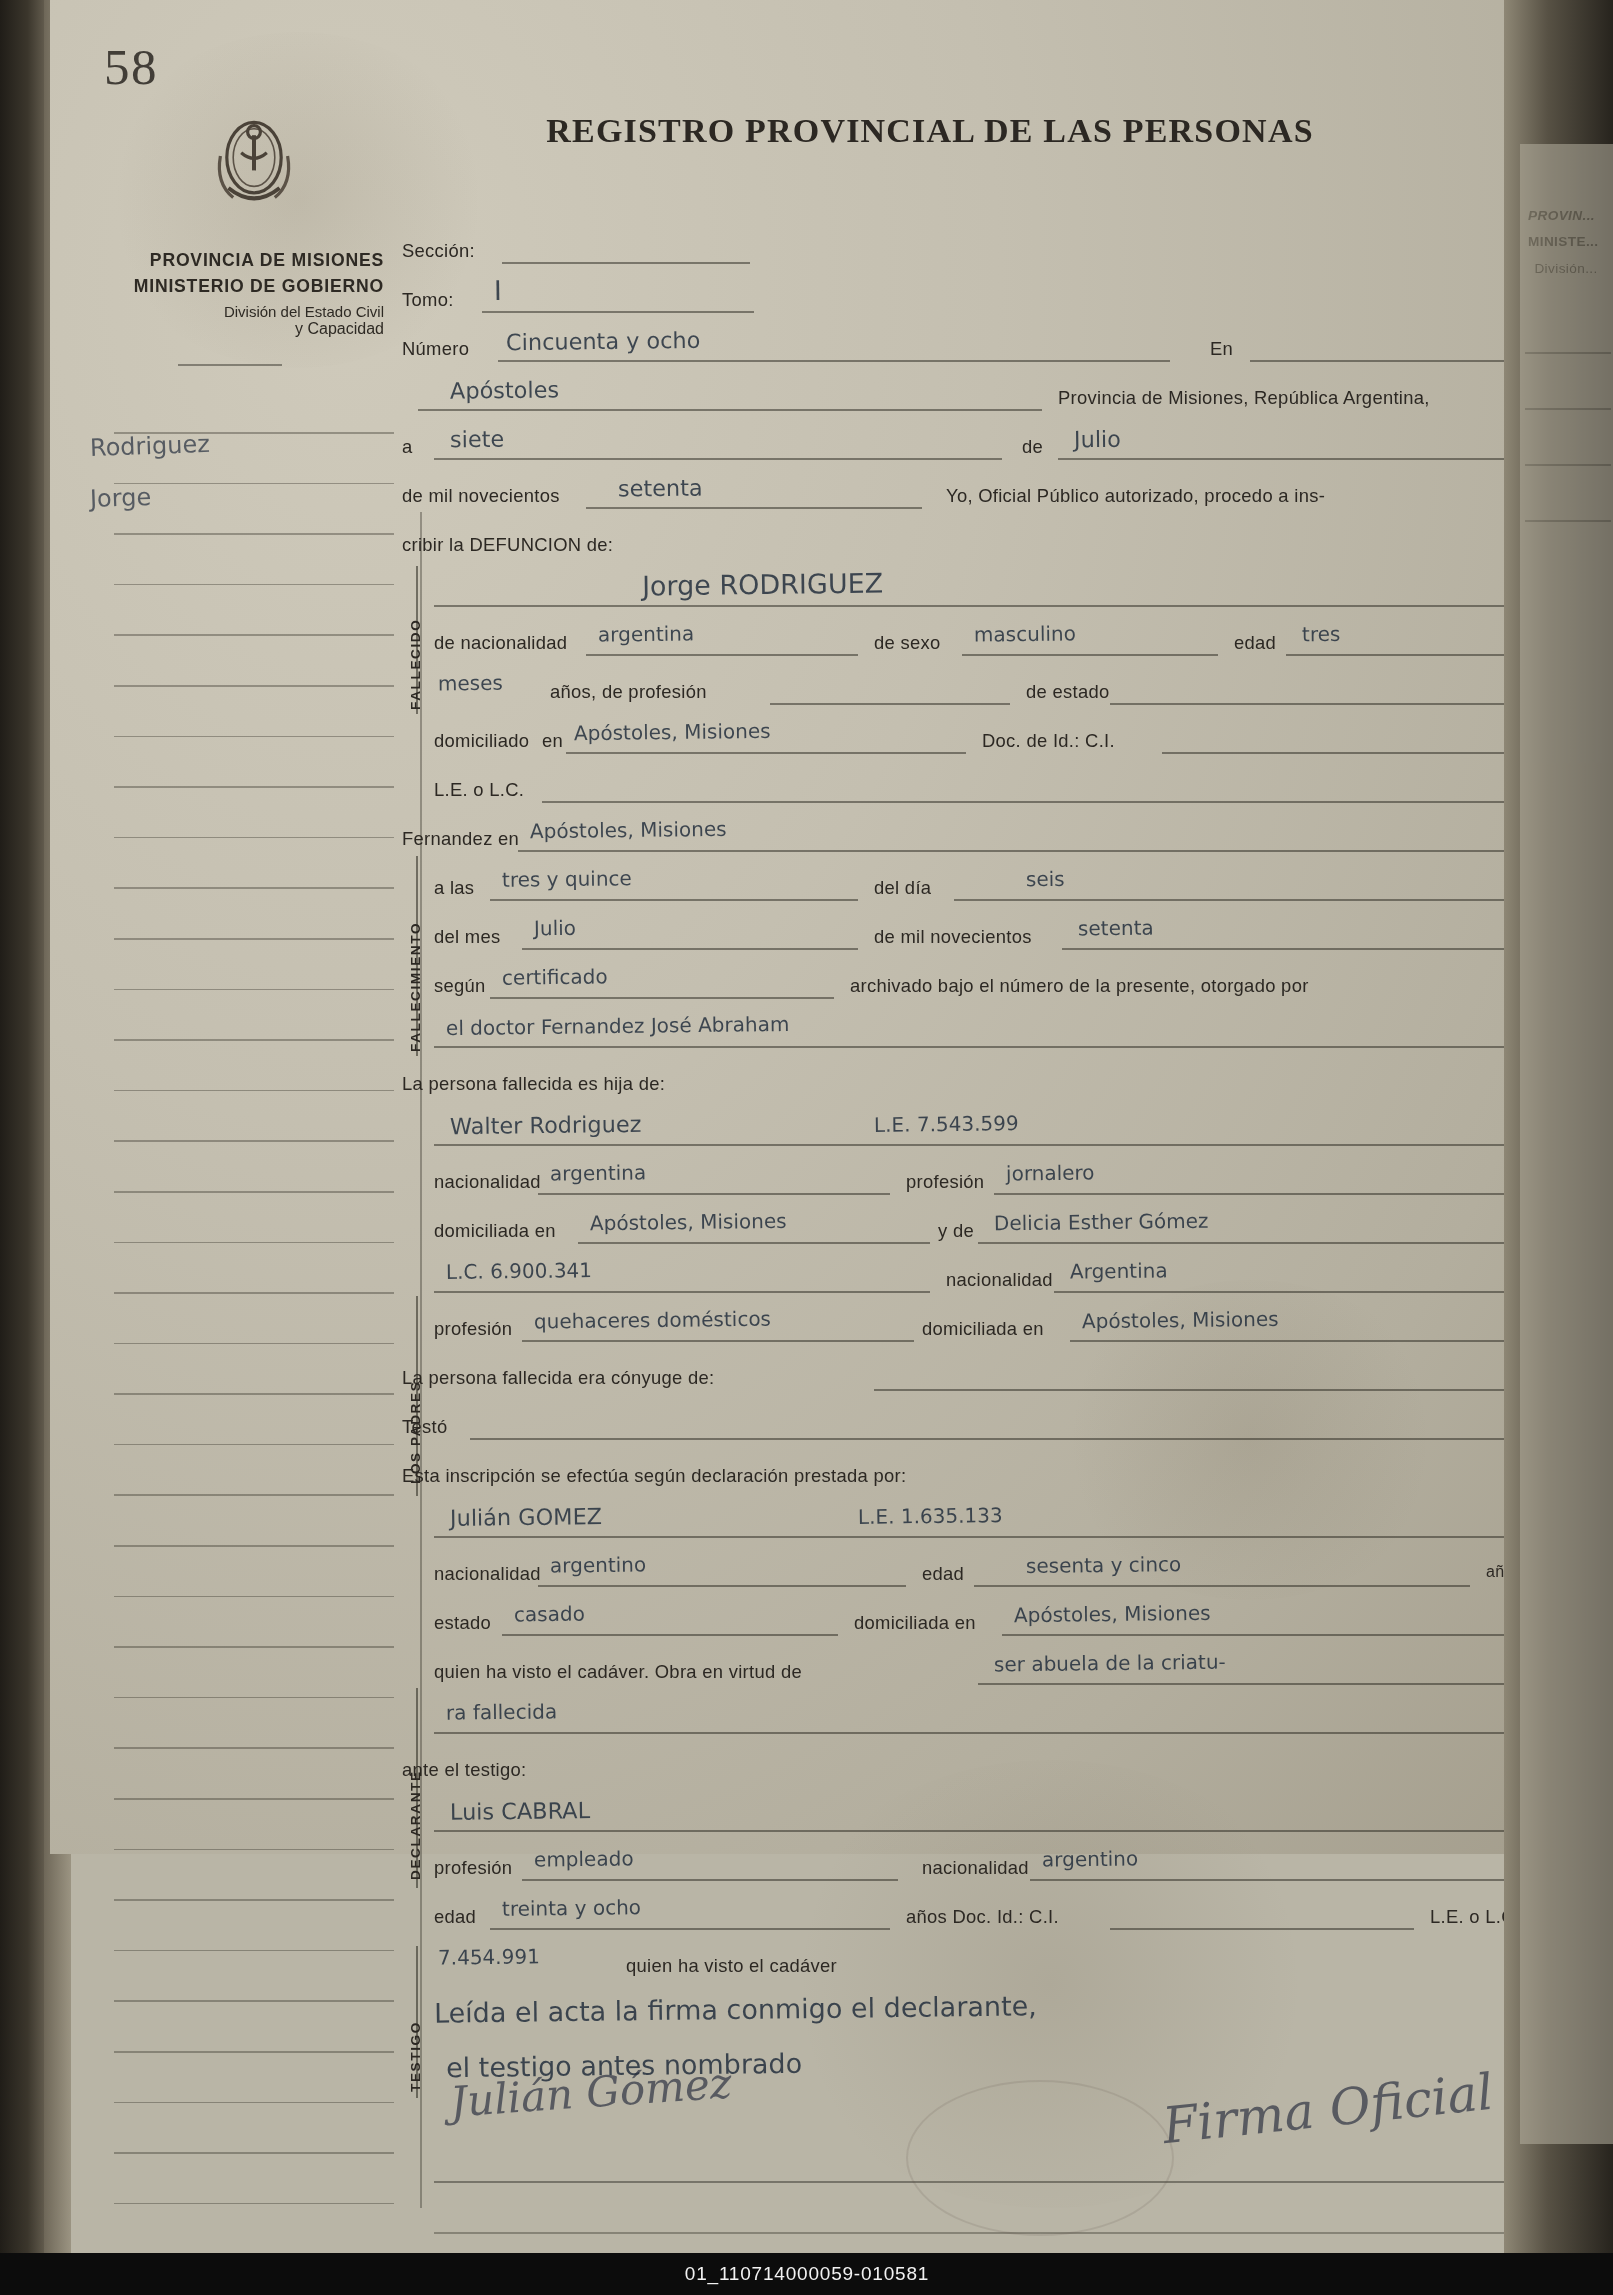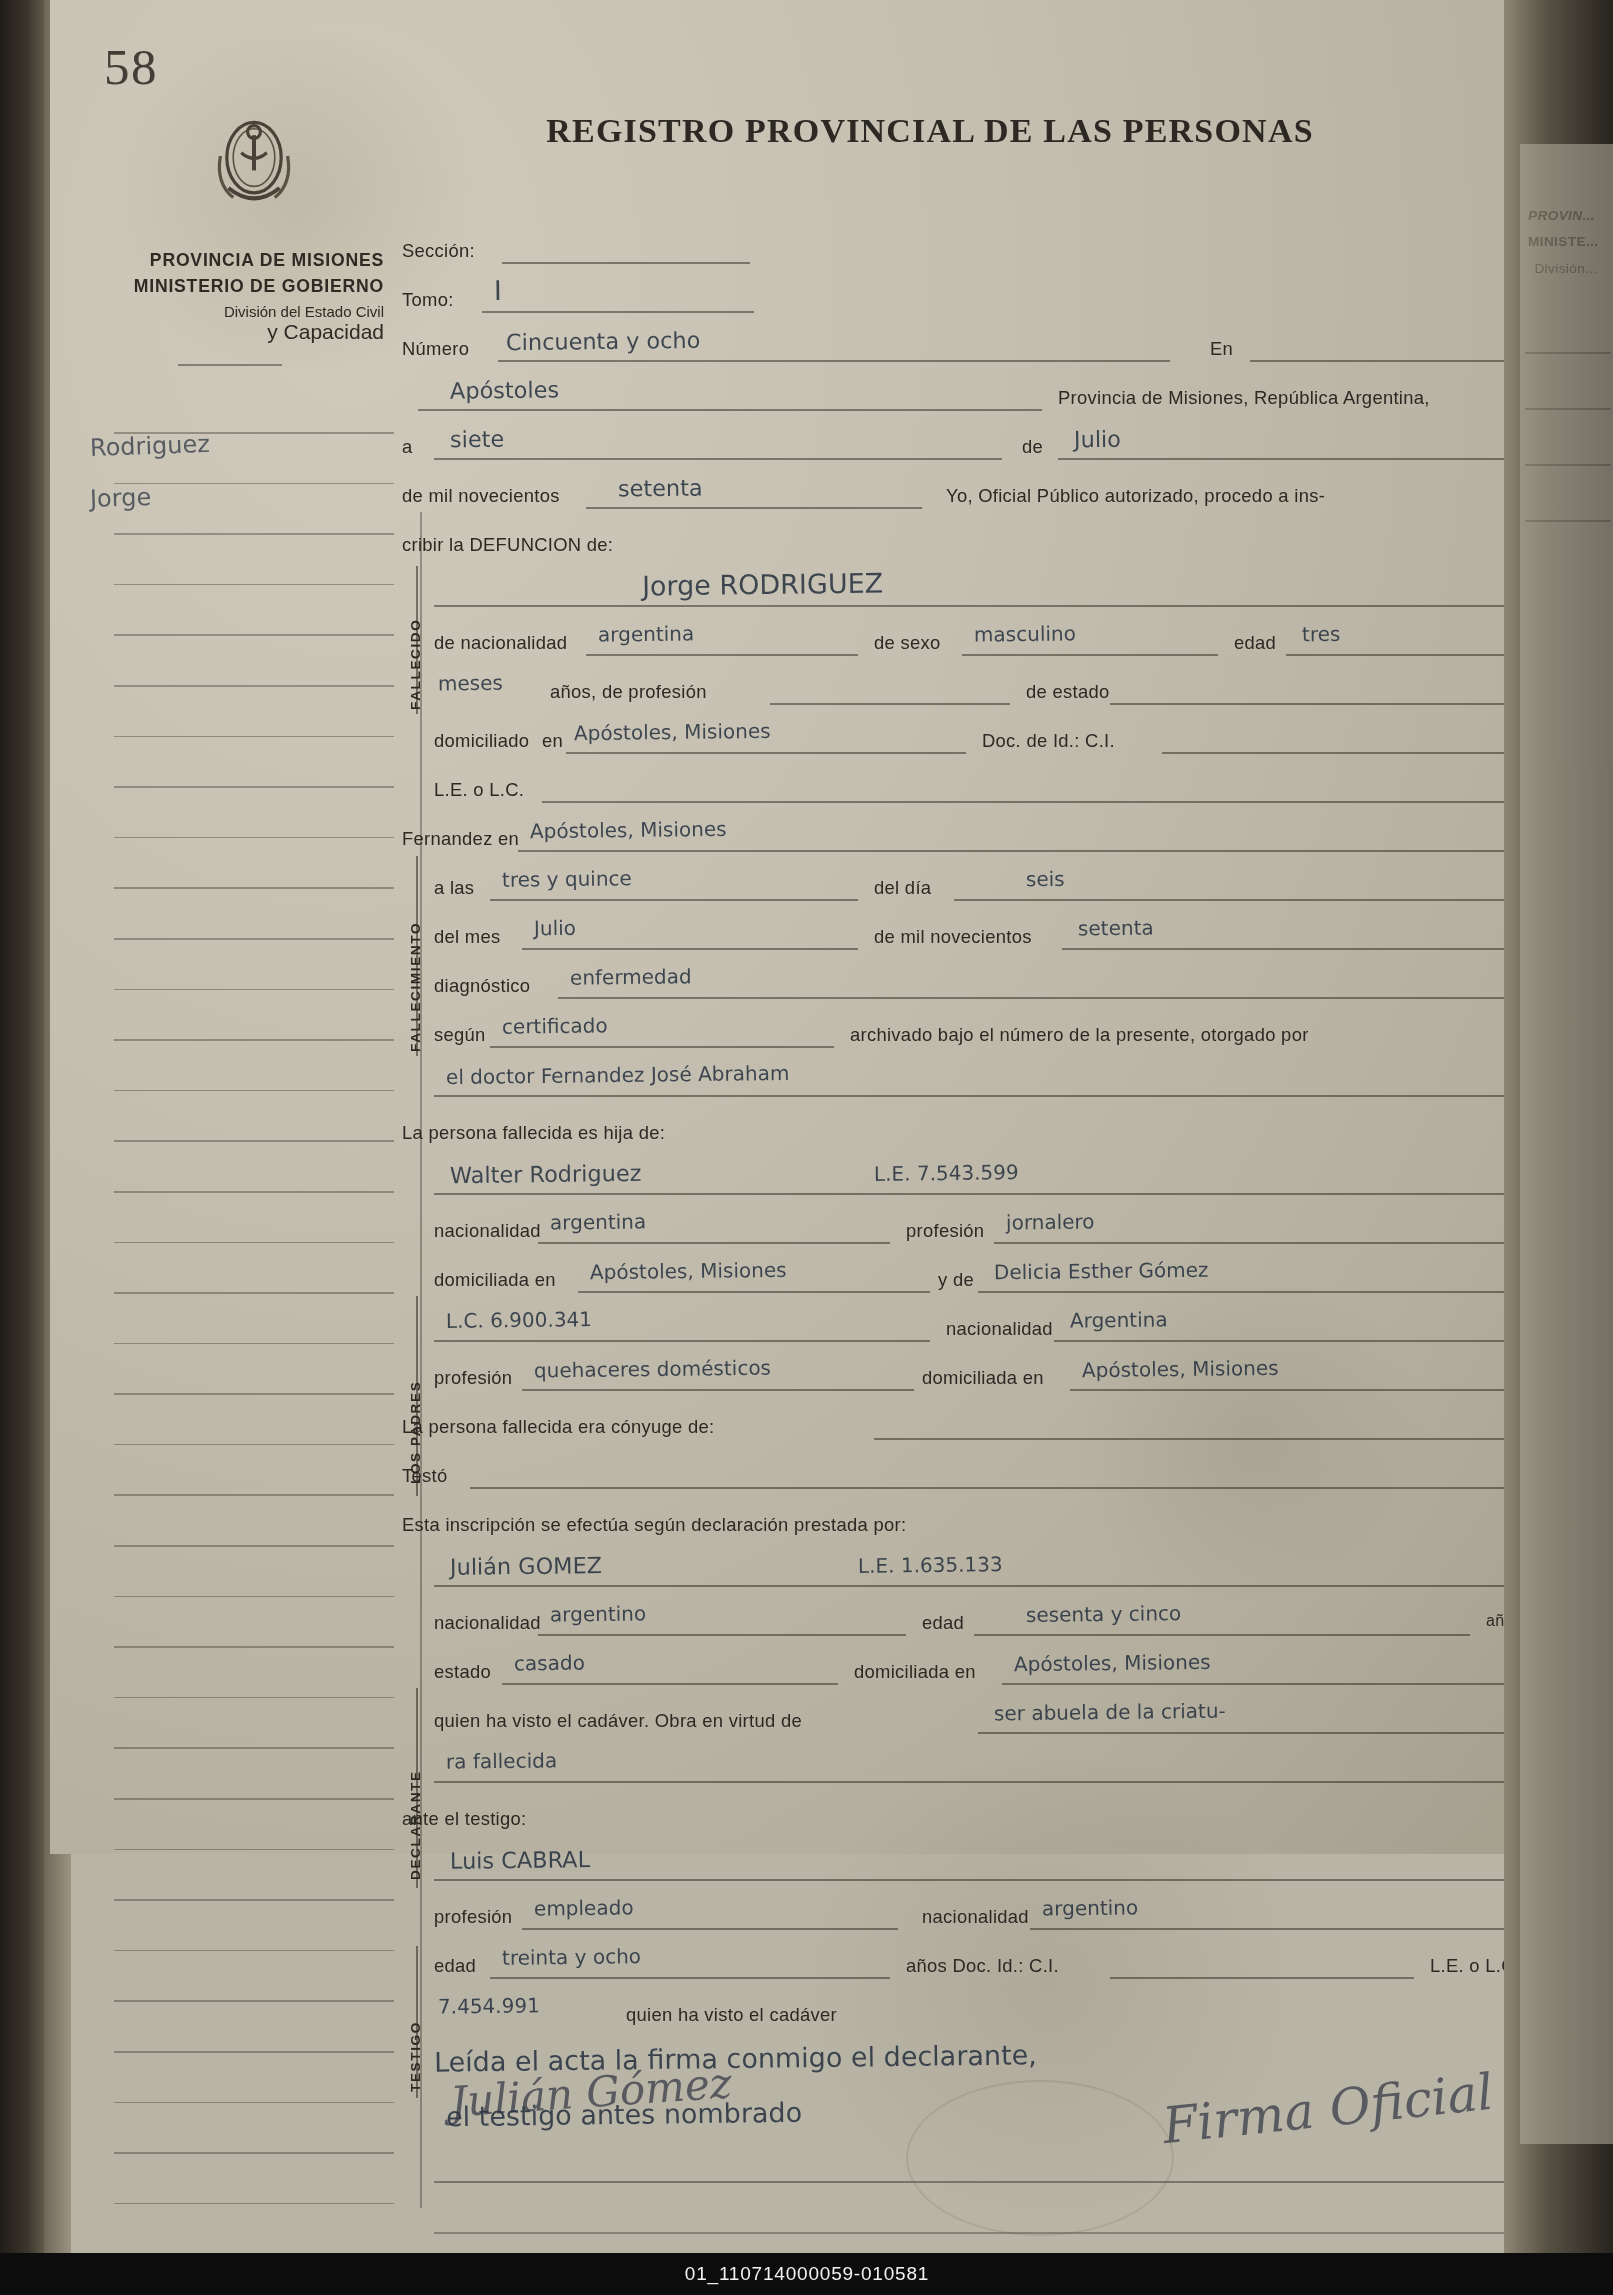--- a/index.html
+++ b/index.html
@@ -60,21 +60,21 @@
     color:#2c2823;
   }
   
   .prov-block{
     position:absolute;left:62px;top:250px;width:272px;text-align:right;
     color:#2e2a24;font-family:"Liberation Sans",sans-serif;
   }
   .prov-block .l1{font-size:17.6px;font-weight:bold;letter-spacing:0.8px;}
   .prov-block .l2{font-size:17.6px;font-weight:bold;letter-spacing:0.8px;margin-top:4.8px;}
   .prov-block .l3{font-size:15px;margin-top:6.4px;}
-  .prov-block .l4{font-size:21px;}
+  .prov-block .l4{font-size:16px;}
   .prov-rule{position:absolute;left:128px;top:364px;width:104px;height:1.6px;background:rgba(40,38,30,.45);}
   
   .form{
     position:absolute;left:352px;top:224px;width:1136px;
     color:#2d2924;
   }
   .row{position:relative;height:49px;}
   .lbl{
     position:absolute;
     font-family:"Liberation Sans",sans-serif;
@@ -346,25 +346,20 @@
 
       <div class="row">
         <div class="lbl" style="left:32px;">del mes</div>
         <div class="line" style="left:120px;width:336px;"></div>
         <div class="hw sm" style="left:132px;">Julio</div>
         <div class="lbl" style="left:472px;">de mil novecientos</div>
         <div class="line" style="left:660px;width:476px;"></div>
         <div class="hw sm" style="left:676px;">setenta</div>
       </div>
 
-      <div class="row">
-        <div class="lbl" style="left:32px;">diagnóstico</div>
-        <div class="line" style="left:156px;width:980px;"></div>
-        <div class="hw sm" style="left:168px;">enfermedad</div>
-      </div>
 
       <div class="row">
         <div class="lbl" style="left:32px;">según</div>
         <div class="line" style="left:88px;width:344px;"></div>
         <div class="hw sm" style="left:100px;">certificado</div>
         <div class="lbl" style="left:448px;">archivado bajo el número de la presente, otorgado por</div>
       </div>
 
       <div class="row">
         <div class="line" style="left:32px;width:1104px;"></div>

